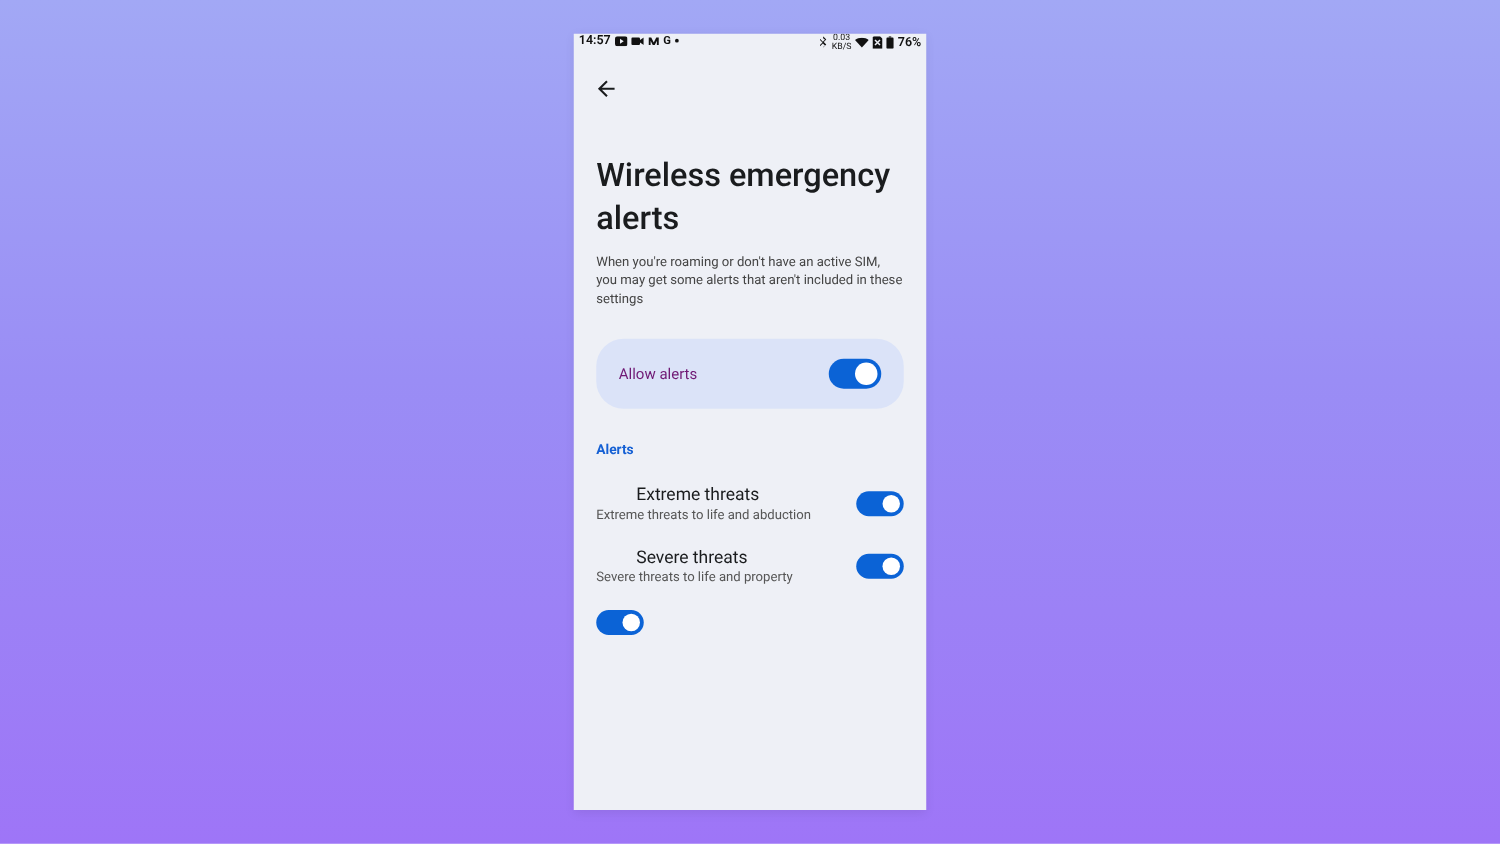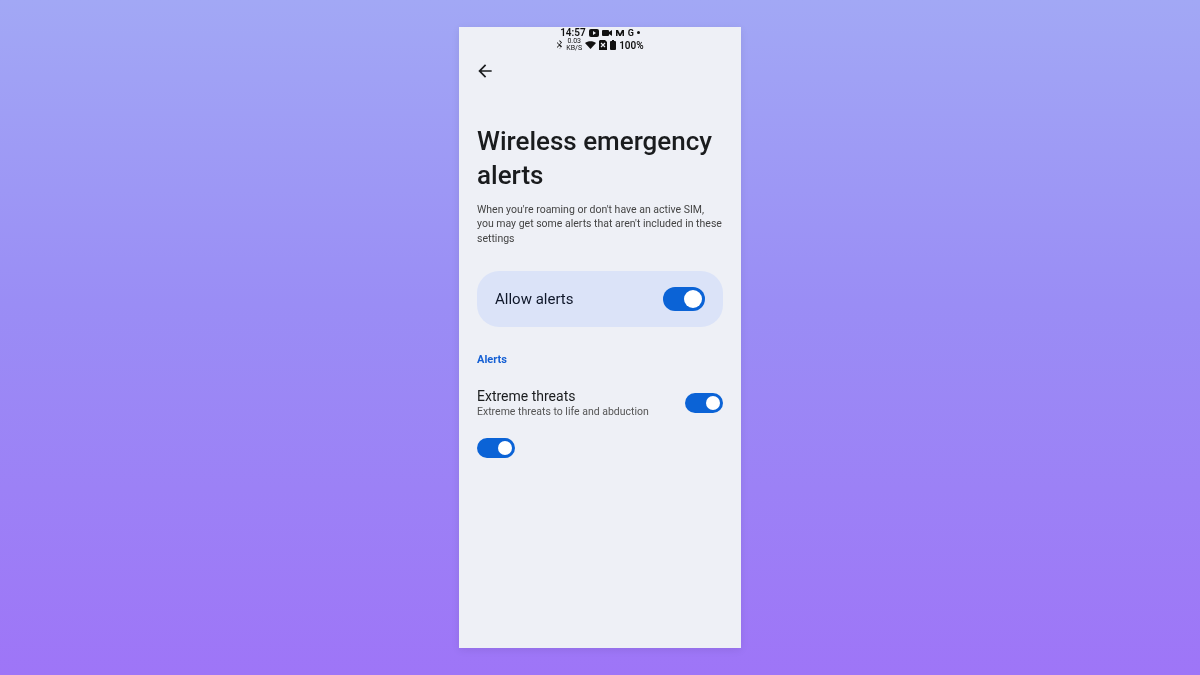--- a/index.html
+++ b/index.html
@@ -17,27 +17,26 @@
     width: 282px;
     height: 621px;
     background: #eef0f6;
     position: relative;
     overflow: hidden;
     box-shadow: 0 2px 8px rgba(0,0,0,0.08);
   }
   .status-bar {
     height: 24px;
     display: flex;
-    align-items: center;
+    align-items: flex-start;
     justify-content: space-between;
     padding: 0 4px;
     font-size: 10px;
     font-weight: 600;
     color: #111;
-    flex-direction: column;
   }
   .status-left { display: flex; align-items: center; gap: 3px; }
   .status-right { display: flex; align-items: center; gap: 3px; }
   .status-icon { display: inline-flex; align-items: center; }
   .net-rate { font-size: 7px; line-height: 1; text-align: center; font-weight: 400; }
   .app-bar {
     height: 40px;
     display: flex;
     align-items: center;
     padding: 0 12px;
@@ -65,42 +64,43 @@
   .master-card {
     background: #dbe3f8;
     border-radius: 22px;
     padding: 16px 18px;
     margin-top: 24px;
     display: flex;
     align-items: center;
     justify-content: space-between;
   }
   .master-label {
-    font-size: 15px;
-    color: #0f172a;
+    font-size: 12px;
+    color: #701a75;
     font-weight: 400;
   }
   .section-header {
     font-size: 11px;
     font-weight: 700;
     color: #1560d4;
     margin-top: 26px;
     margin-bottom: 12px;
   }
   .setting-row {
     display: flex;
     align-items: center;
     justify-content: space-between;
     padding: 10px 0;
     gap: 10px;
   }
   .setting-text { flex: 1; min-width: 0; }
   .setting-title {
     font-size: 14px;
     color: #1a1c1e;
+    margin-left: 32px;
   }
   .setting-sub {
     font-size: 10.5px;
     color: #555;
     margin-top: 1px;
     white-space: nowrap;
     overflow: hidden;
   }
   .toggle {
     width: 38px;
@@ -174,21 +174,21 @@
             <path d="M1 0 L6 0 L8 2 L8 10 L0 10 L0 1 Z" fill="#111"></path>
             <path d="M2 3 L6 7 M6 3 L2 7" stroke="#eef0f6" stroke-width="1.2"></path>
           </svg>
       </span>
       <span class="status-icon">
         <svg width="6" height="10" viewBox="0 0 6 10">
             <rect x="2" y="0" width="2" height="1" fill="#111"></rect>
             <rect x="0" y="1" width="6" height="9" rx="1" fill="#111"></rect>
           </svg>
       </span>
-      <span>100%</span>
+      <span>76%</span>
     </div>
   </div>
 
   <div class="app-bar">
     <div class="back-btn">
       <svg width="20" height="20" viewBox="0 0 24 24">
           <path d="M20 11H7.83l5.59-5.59L12 4l-8 8 8 8 1.41-1.41L7.83 13H20z" fill="#1a1c1e"></path>
         </svg>
     </div>
   </div>
@@ -209,20 +209,29 @@
     <div class="setting-row">
       <div class="setting-text">
         <div class="setting-title">Extreme threats</div>
         <div class="setting-sub">Extreme threats to life and abduction</div>
       </div>
       <div class="toggle on">
           <div class="knob"></div>
         </div>
     </div>
 
+    <div class="setting-row">
+      <div class="setting-text">
+        <div class="setting-title">Severe threats</div>
+        <div class="setting-sub">Severe threats to life and property</div>
+      </div>
+      <div class="toggle on">
+          <div class="knob"></div>
+        </div>
+    </div>
 
     <div class="setting-row">
       <div class="toggle on">
           <div class="knob"></div>
         </div>
     </div>
 
 
   </div>
 </div>

